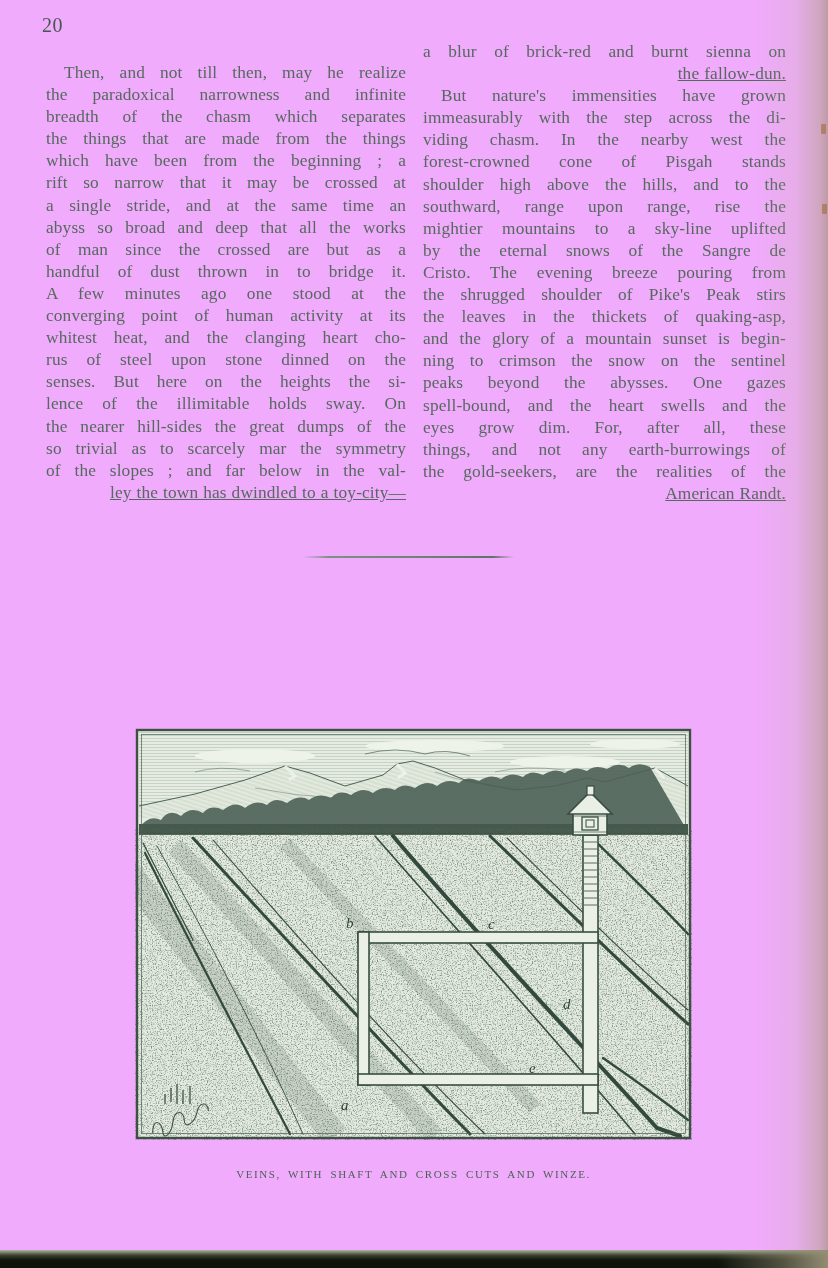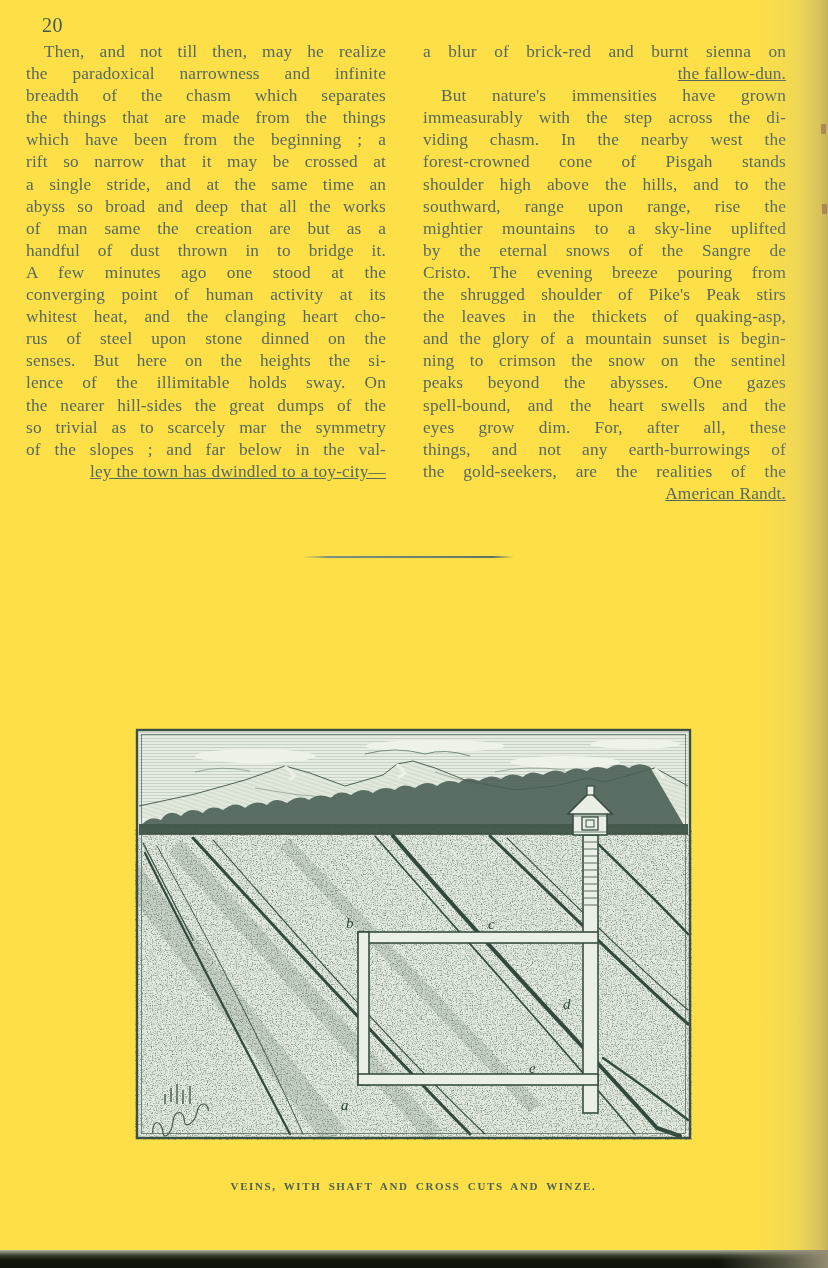--- a/index.html
+++ b/index.html
@@ -1,68 +1,68 @@
 <!DOCTYPE html>
 <html><head>
 <meta charset="utf-8">
 <style>
   html,body{margin:0;padding:0;background:#b8b8ac;}
   .page{
     position:relative;width:828px;height:1268px;overflow:hidden;
-    background:#fde047;
+    background:#f0abfc;
     font-family:"Liberation Serif","DejaVu Serif",serif;
   }
   
   .edge-right{position:absolute;top:0;right:0;width:72px;height:1268px;
     background:linear-gradient(to right, rgba(186,180,144,0) 0%, rgba(186,180,144,0.18) 55%, rgba(168,160,118,0.45) 88%, rgba(150,142,100,0.55) 100%);
     pointer-events:none;}
   .edge-bottom{position:absolute;left:0;bottom:0;width:828px;height:18px;
     background:linear-gradient(to bottom, #aeb4a2 0%, #39402e 30%, #11160c 55%, #0d120a 100%);}
   .edge-bottom-fade{position:absolute;right:0;bottom:0;width:110px;height:18px;
     background:linear-gradient(to right, rgba(142,136,113,0) 0%, rgba(142,136,113,0.55) 60%, #948d73 100%);}
   .artifact{position:absolute;width:5px;height:10px;background:#b2543e;opacity:.75;border-radius:1px;}
   .artifact.a1{right:2px;top:124px;}
   .artifact.a2{right:1px;top:204px;}
 
   .page-number{position:absolute;left:42px;top:14px;font-size:20px;color:#45584d;letter-spacing:.5px;}
 
   .col{position:absolute;top:41px;font-size:17.3px;line-height:22.1px;color:#57695f;
        letter-spacing:.15px;word-spacing:.5px;}
-  .col.left{left:26px;width:360px;}
+  .col.left{left:46px;width:360px;margin-top:21px;}
   .col.right{left:423px;width:363px;}
   .line{text-align:justify;white-space:normal;height:22.1px;overflow:visible;}
   .line::after{content:"";display:inline-block;width:100%;height:0;}
   .line.no-j{text-align:right;text-decoration:underline;}
   .line.no-j::after{content:none;}
   .line.indent{text-indent:18px;}
 
   .divider{position:absolute;left:303px;top:556px;width:211px;height:2px;
     background:linear-gradient(to right, rgba(110,130,118,0) 0%, #7d9185 12%, #6c8073 60%, #5f7468 90%, rgba(110,130,118,0) 100%);}
 
   .figure-wrap{position:absolute;left:135px;top:728px;width:557px;}
-  .figure-caption{margin-top:36px;text-align:center;font-size:11px;color:#4e6156;
-    letter-spacing:1.6px;word-spacing:3px;font-weight:bold;}
+  .figure-caption{margin-top:24px;text-align:center;font-size:11px;color:#4e6156;
+    letter-spacing:1.6px;word-spacing:3px;}
 </style>
 </head>
 <body>
 
 <div class="page">
 
   <div class="page-number">20</div>
 
   <div class="col left" id="col-left">
       <div class="line indent">Then, and not till then, may he realize</div>
       <div class="line">the paradoxical narrowness and infinite</div>
       <div class="line">breadth of the chasm which separates</div>
       <div class="line">the things that are made from the things</div>
       <div class="line">which have been from the beginning ; a</div>
       <div class="line">rift so narrow that it may be crossed at</div>
       <div class="line">a single stride, and at the same time an</div>
       <div class="line">abyss so broad and deep that all the works</div>
-      <div class="line">of man same the creation are but as a</div>
+      <div class="line">of man since the crossed are but as a</div>
       <div class="line">handful of dust thrown in to bridge it.</div>
       <div class="line">A few minutes ago one stood at the</div>
       <div class="line">converging point of human activity at its</div>
       <div class="line">whitest heat, and the clanging heart cho-</div>
       <div class="line">rus of steel upon stone dinned on the</div>
       <div class="line">senses.  But here on the heights the si-</div>
       <div class="line">lence of the illimitable holds sway.  On</div>
       <div class="line">the nearer hill-sides the great dumps of the</div>
       <div class="line">so trivial as to scarcely mar the symmetry</div>
       <div class="line">of the slopes ; and far below in the val-</div>

